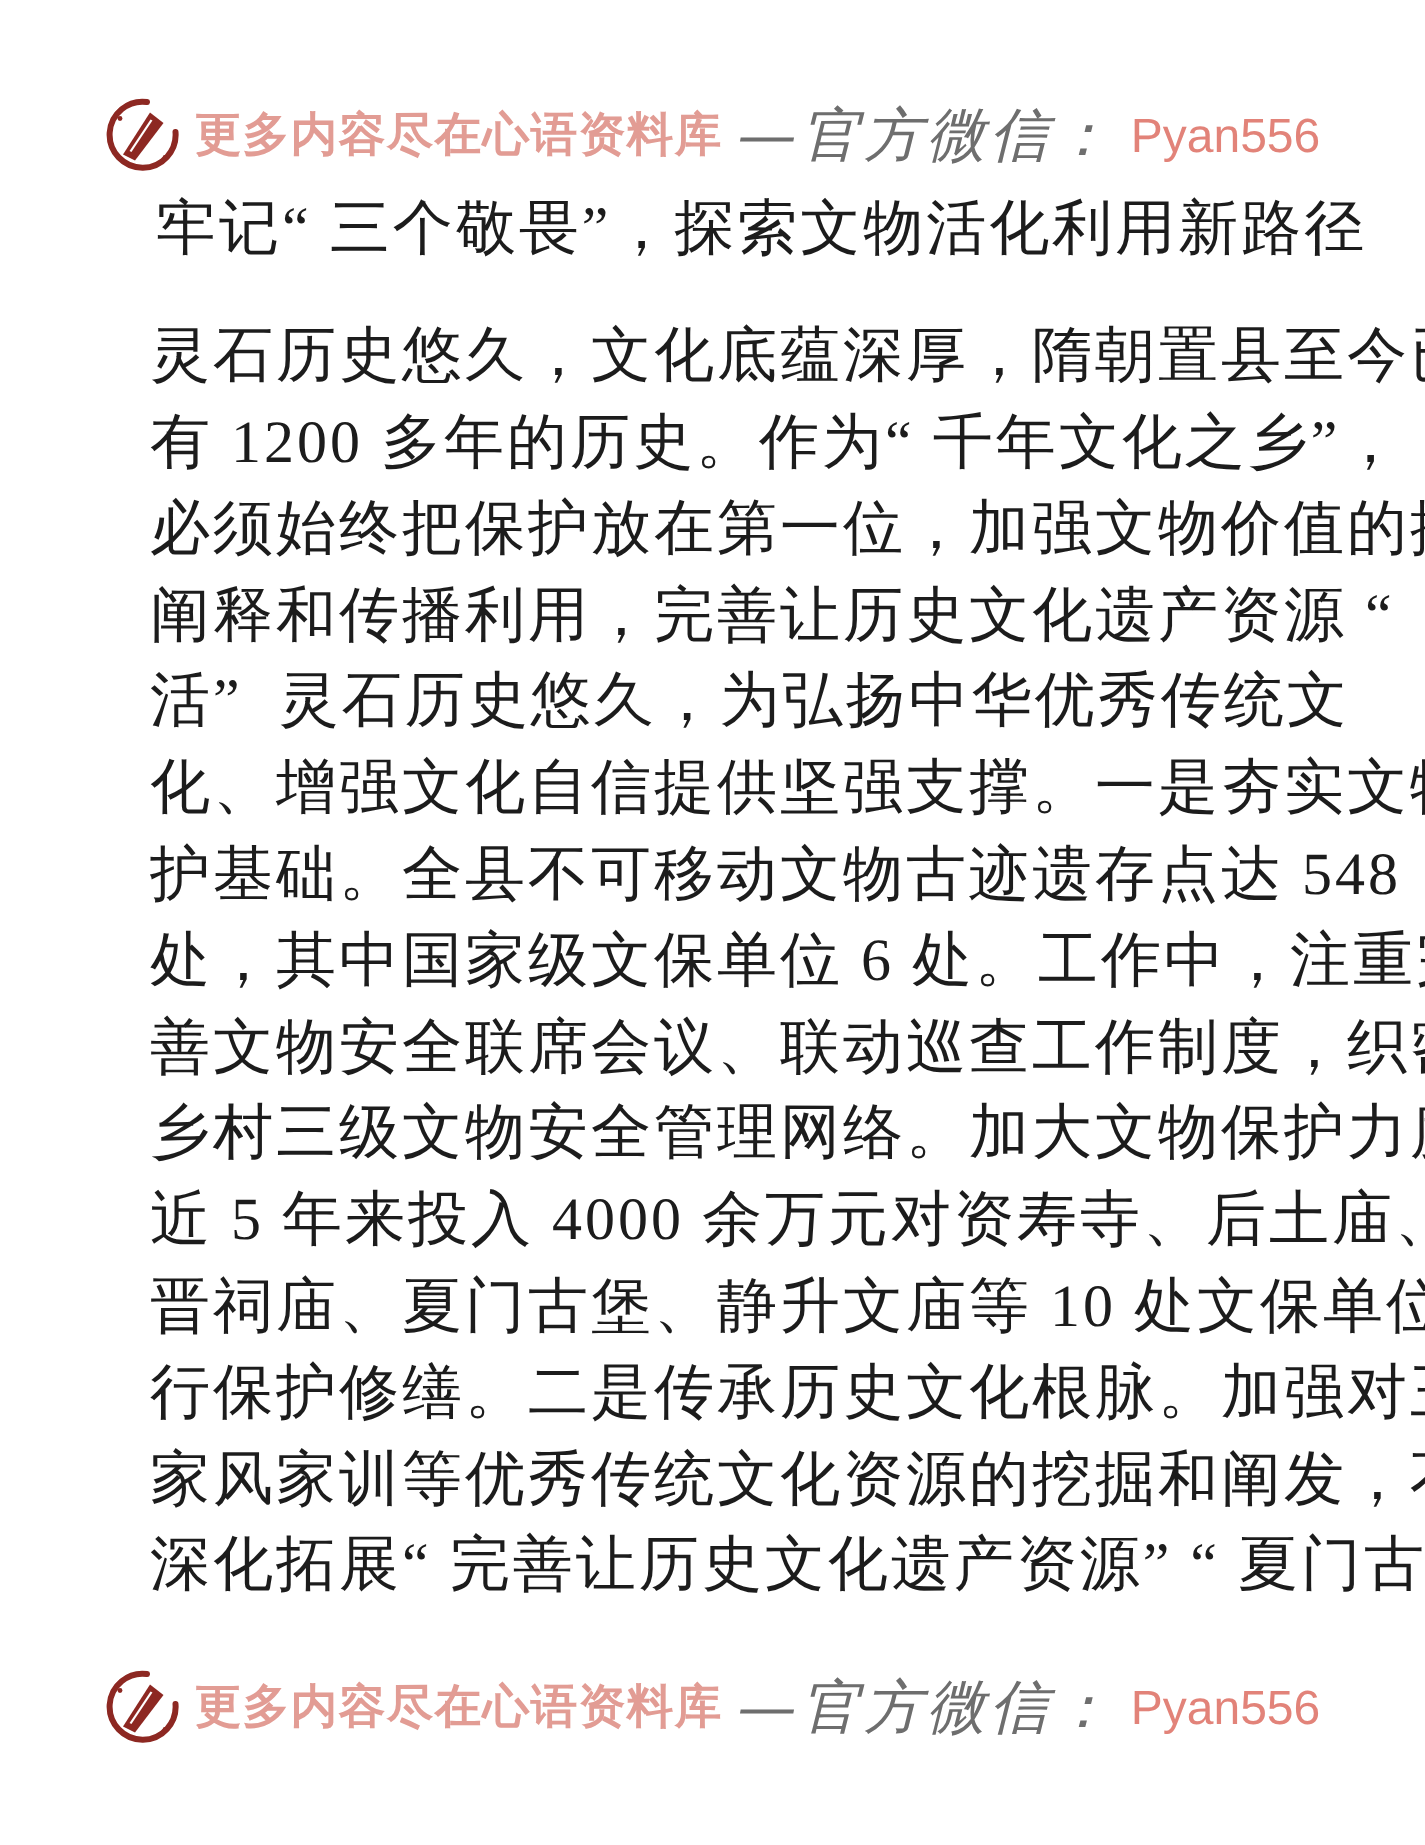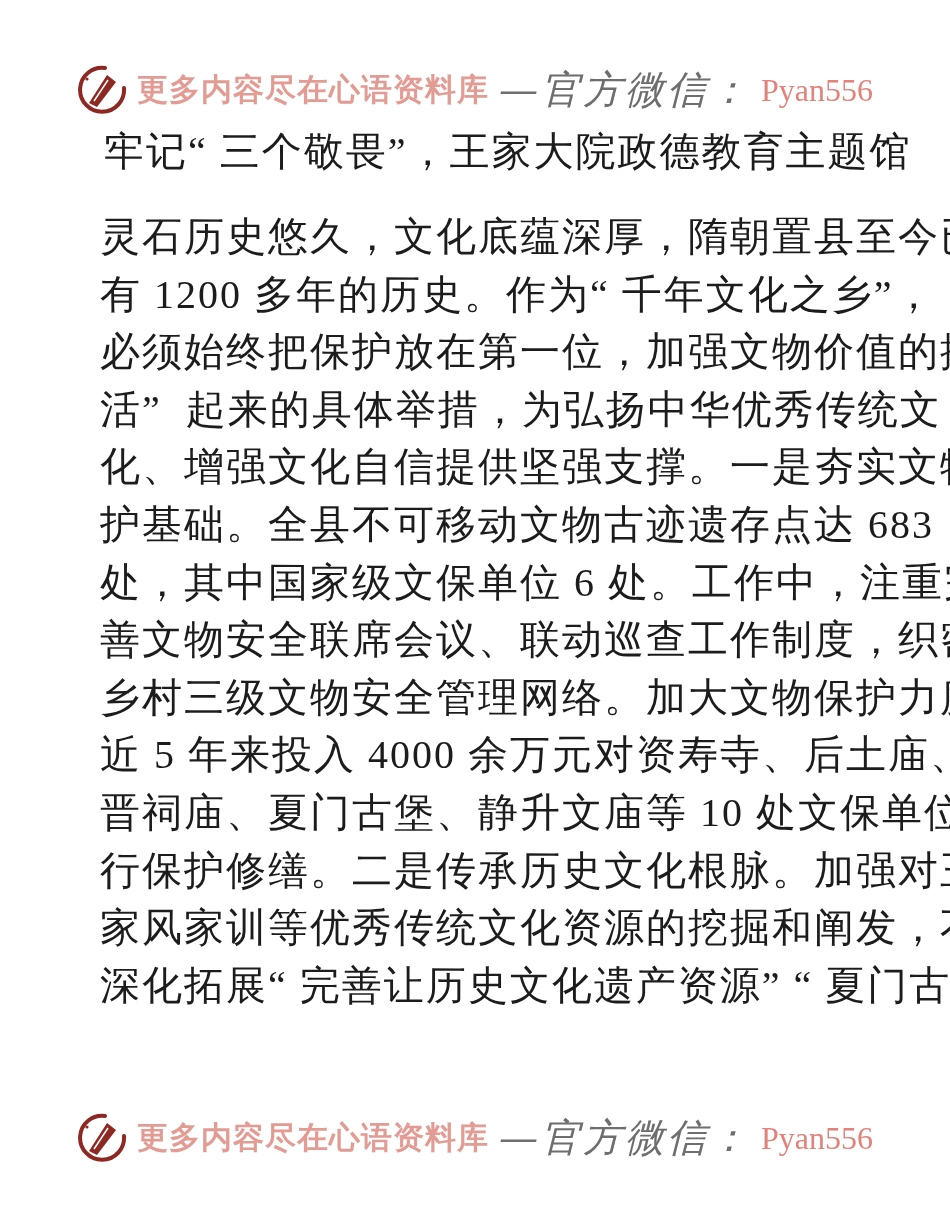--- a/index.html
+++ b/index.html
@@ -41,21 +41,21 @@
   .label-text {
     color: var(--label);
     font-size: 39px;
     font-style: italic;
     letter-spacing: 3px;
     font-family: "DejaVu Serif", serif;
   }
   .wechat-id {
     color: var(--wechat);
     font-size: 32px;
-    font-family: Liberation Serif, serif;
+    font-family: Liberation Sans, sans-serif;
   }
   .title {
     margin-top: 12px;
     padding-left: 104px;
     font-size: 40px;
     line-height: 48px;
     letter-spacing: 2px;
     white-space: pre;
     color: var(--ink);
   }
@@ -82,29 +82,30 @@
         <path d="M17 36 L31 15" stroke="#ffffff" stroke-width="1.5" fill="none"></path>
         <circle cx="10" cy="14" r="1.6" fill="var(--logo)"></circle>
         <circle cx="40" cy="40" r="1.6" fill="var(--logo)"></circle>
       </svg>
     </span>
     <span class="brand-text">更多内容尽在心语资料库</span>
     <span class="label-text">—官方微信：</span>
     <span class="wechat-id">Pyan556</span>
   </div>
 
-  <div class="title">牢记“ 三个敬畏”，王家大院政德教育主题馆</div>
+  <div class="title">牢记“ 三个敬畏”，探索文物活化利用新路径</div>
 
   <div class="body-text">
     <div class="body-line">灵石历史悠久，文化底蕴深厚，隋朝置县至今已</div>
     <div class="body-line">有 1200 多年的历史。作为“ 千年文化之乡”，</div>
     <div class="body-line">必须始终把保护放在第一位，加强文物价值的挖掘</div>
-    <div class="body-line">活”  起来的具体举措，为弘扬中华优秀传统文</div>
+    <div class="body-line">阐释和传播利用，完善让历史文化遗产资源 “</div>
+    <div class="body-line">活”  灵石历史悠久，为弘扬中华优秀传统文</div>
     <div class="body-line">化、增强文化自信提供坚强支撑。一是夯实文物保</div>
-    <div class="body-line">护基础。全县不可移动文物古迹遗存点达 683</div>
+    <div class="body-line">护基础。全县不可移动文物古迹遗存点达 548</div>
     <div class="body-line">处，其中国家级文保单位 6 处。工作中，注重完</div>
     <div class="body-line">善文物安全联席会议、联动巡查工作制度，织密县</div>
     <div class="body-line">乡村三级文物安全管理网络。加大文物保护力度，</div>
     <div class="body-line">近 5 年来投入 4000 余万元对资寿寺、后土庙、</div>
     <div class="body-line">晋祠庙、夏门古堡、静升文庙等 10 处文保单位进</div>
     <div class="body-line">行保护修缮。二是传承历史文化根脉。加强对王家</div>
     <div class="body-line">家风家训等优秀传统文化资源的挖掘和阐发，不断</div>
     <div class="body-line">深化拓展“ 完善让历史文化遗产资源” “ 夏门古</div>
   </div>
 

